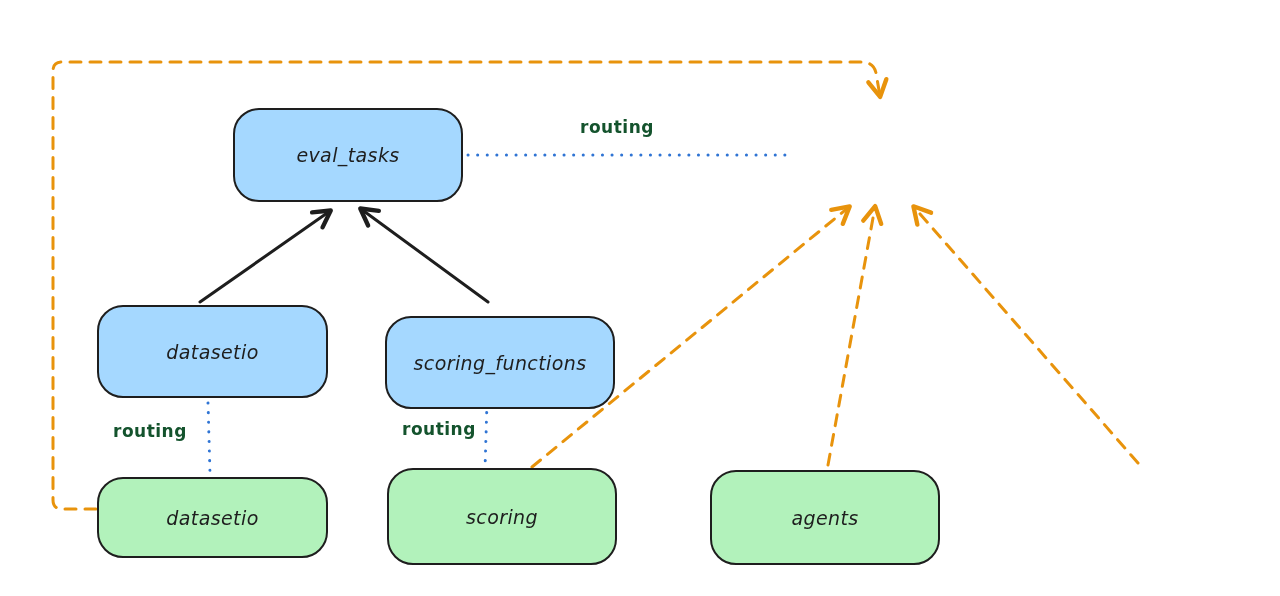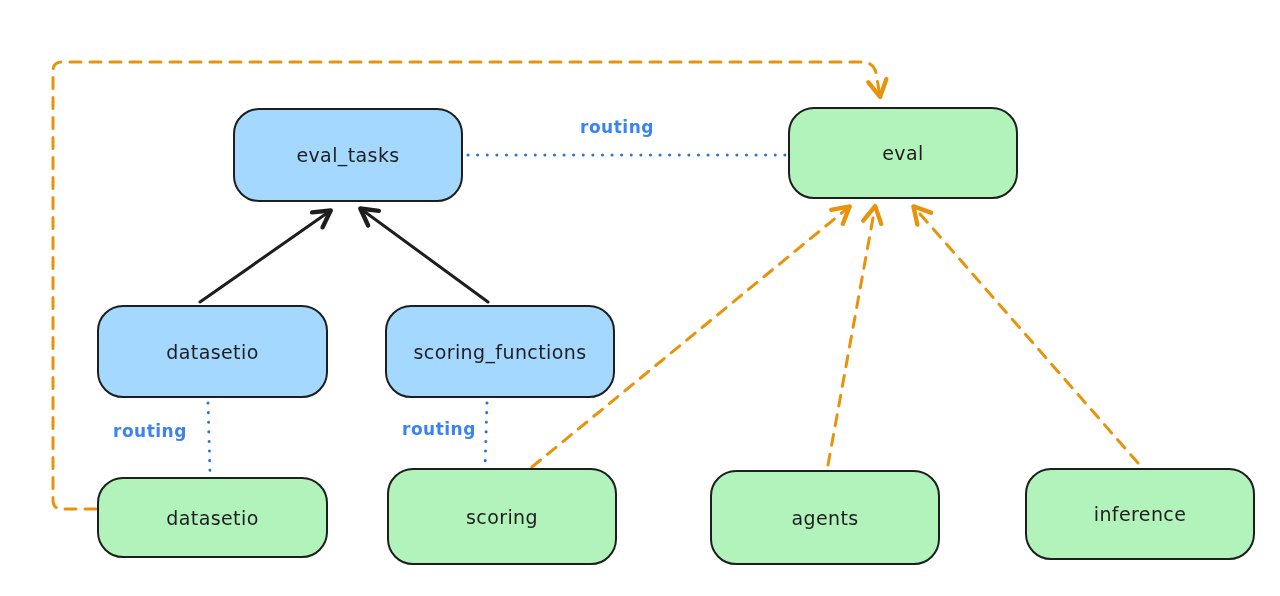--- a/index.html
+++ b/index.html
@@ -22,32 +22,33 @@
     height: 596px;
   }
   .node {
     position: absolute;
     box-sizing: border-box;
     border: 2.5px solid #1e1e1e;
     border-radius: 26px;
     display: flex;
     align-items: center;
     justify-content: center;
+    font-style: italic;
   }
   .node.blue  { background: #a5d8ff; }
   .node.green { background: #b2f2bb; }
   .node-label {
     color: #1e1e1e;
     font-size: 19px;
     letter-spacing: 0.4px;
     white-space: nowrap;
   }
   .edge-label {
     position: absolute;
-    color: #3b82f6;
+    color: #14532d;
     font-size: 17px;
     font-weight: 600;
     letter-spacing: 0.5px;
     white-space: nowrap;
   }
   .edge-label.centered { transform: translateX(-50%); }
 </style>
 </head>
 <body>
 
@@ -74,47 +75,41 @@
     <path d="M 828 465 L 875 207" fill="none" stroke="#e8930c" stroke-width="3" stroke-linecap="round" stroke-dasharray="11 9" marker-end="url(#arrow-orange)"></path>
     <path d="M 1138 463 L 914 207" fill="none" stroke="#e8930c" stroke-width="3" stroke-linecap="round" stroke-dasharray="11 9" marker-end="url(#arrow-orange)"></path>
 
     <path d="M 96 509 L 62 509 Q 53 509 53 500 L 53 71 Q 53 62 62 62 L 863 62 Q 874 63 876 73 L 880 96" fill="none" stroke="#e8930c" stroke-width="3" stroke-linecap="round" stroke-dasharray="11 9" marker-end="url(#arrow-orange)"></path>
   </svg>
 
   <div class="node blue" style="left:233px; top:108px; width:230px; height:94px;">
     <span class="node-label">eval_tasks</span>
   </div>
 
-  <div class="node green" style="left:788px; top:107px; width:230px; height:92px;">
-    <span class="node-label">eval</span>
-  </div>
 
   <div class="node blue" style="left:97px; top:305px; width:231px; height:93px;">
     <span class="node-label">datasetio</span>
   </div>
 
-  <div class="node blue" style="left:385px; top:305px; width:230px; height:93px;">
+  <div class="node blue" style="left:385px; top:316px; width:230px; height:93px;">
     <span class="node-label">scoring_functions</span>
   </div>
 
   <div class="node green" style="left:97px; top:477px; width:231px; height:81px;">
     <span class="node-label">datasetio</span>
   </div>
 
   <div class="node green" style="left:387px; top:468px; width:230px; height:97px;">
     <span class="node-label">scoring</span>
   </div>
 
   <div class="node green" style="left:710px; top:470px; width:230px; height:95px;">
     <span class="node-label">agents</span>
   </div>
 
-  <div class="node green" style="left:1025px; top:468px; width:230px; height:92px;">
-    <span class="node-label">inference</span>
-  </div>
 
   <span class="edge-label centered" style="left:617px; top:117px;">routing</span>
 
   <span class="edge-label" style="left:113px; top:421px;">routing</span>
 
   <span class="edge-label" style="left:402px; top:419px;">routing</span>
 
 </div>
 
 </body></html>

